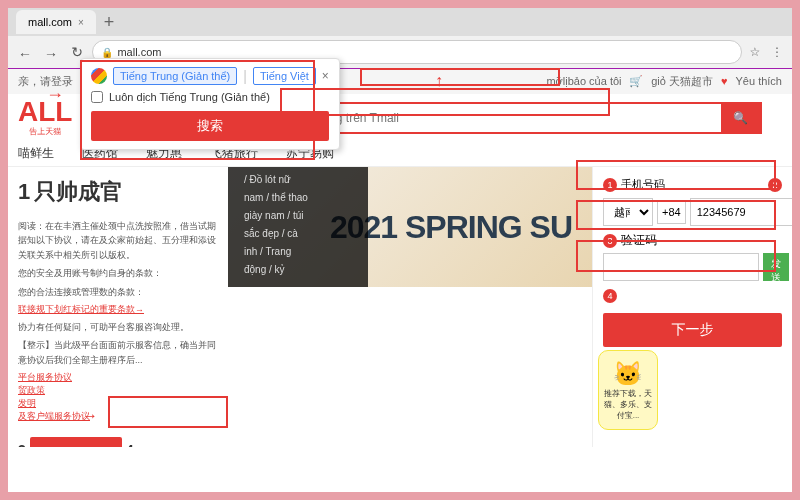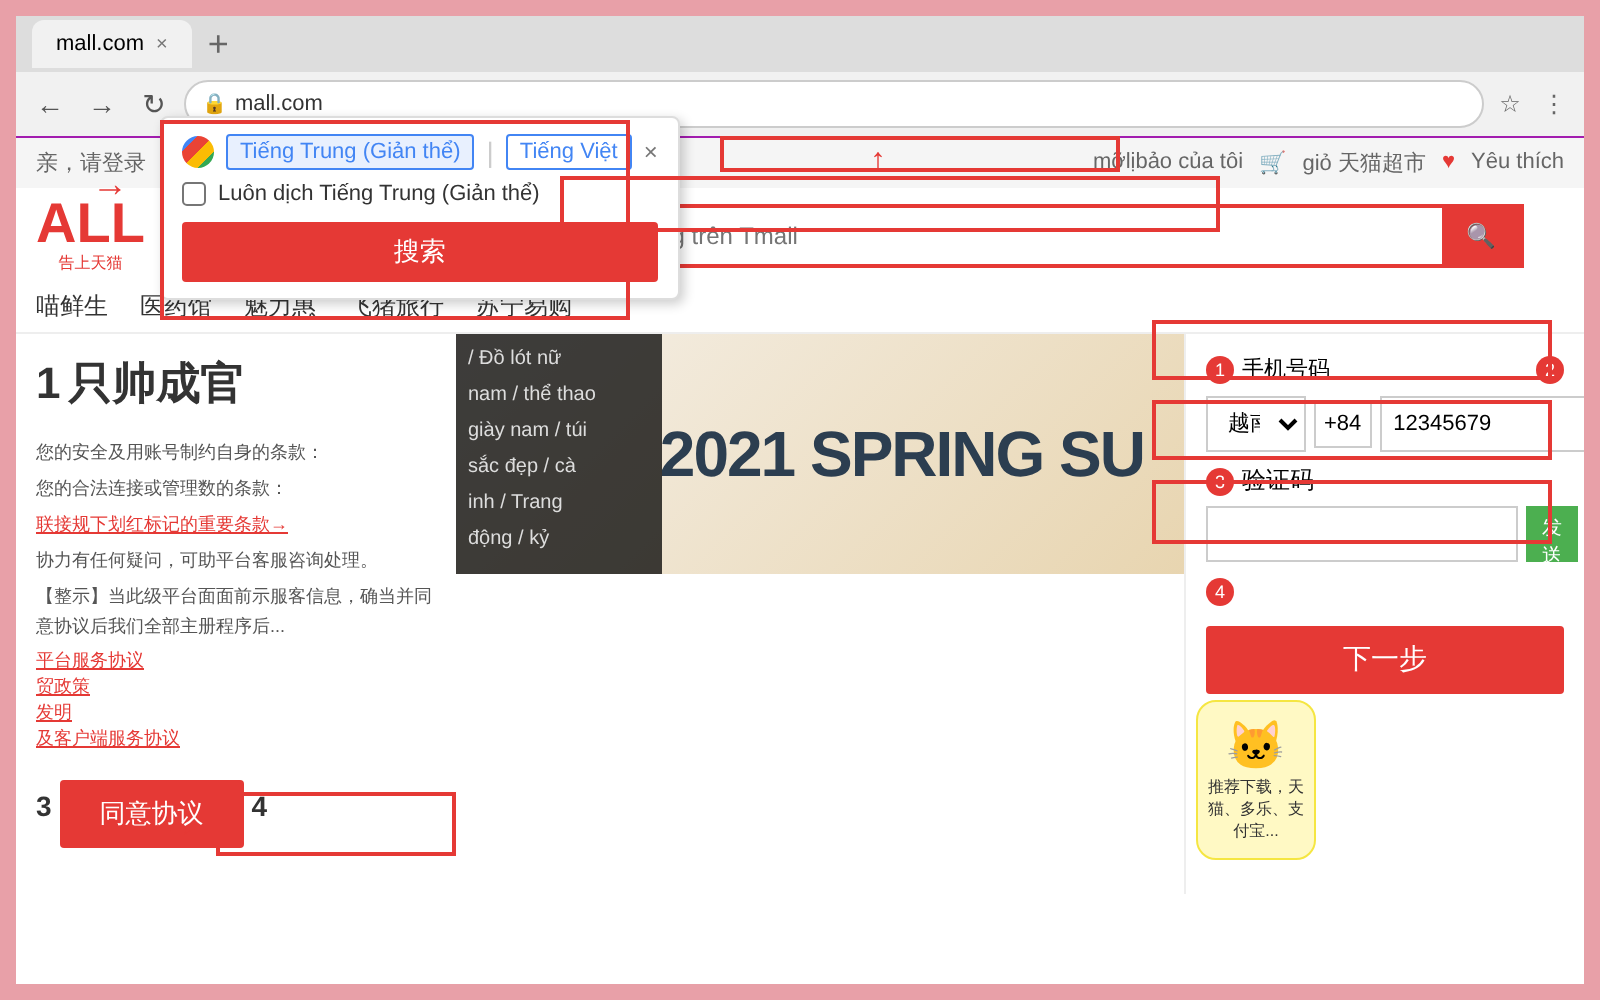--- a/index.html
+++ b/index.html
@@ -258,21 +258,21 @@
       border: none;
       padding: 0 12px;
       height: 100%;
       cursor: pointer;
       font-size: 12px;
     }
 
     
     .tmall-nav {
       display: flex;
-      gap: 16px;
+      gap: 28px;
       padding: 4px 10px;
       font-size: 12px;
       color: #333;
       border-bottom: 1px solid #eee;
     }
 
     .tmall-nav span {
       cursor: pointer;
       white-space: nowrap;
     }
@@ -351,26 +351,26 @@
       font-family: 'Arial Black', sans-serif;
       text-transform: uppercase;
       letter-spacing: -1px;
     }
 
     
     .category-menu {
       position: absolute;
       left: 0;
       top: 0;
-      width: 103px;
+      width: 140px;
       height: 120px;
       background: rgba(0,0,0,0.75);
       color: white;
       font-size: 10px;
-      padding: 4px 6px;
+      padding: 4px 16px;
       line-height: 1.8;
     }
 
     .category-item {
       color: #ddd;
       cursor: pointer;
     }
 
     
     .right-panel {
@@ -545,20 +545,21 @@
     <span>苏宁易购</span>
   </div>
 
   <div class="main-layout" style="height:280px;">
 
     <div class="left-sidebar" style="width:220px;overflow:hidden;">
       <div style="display:flex;align-items:baseline;gap:4px;margin-bottom:4px;">
         <span class="number-badge" style="font-size:22px;font-weight:bold;">1</span>
         <span class="chinese-title" style="font-size:22px;">只帅成官</span>
       </div>
+      <div class="terms-text" style="font-size:9px;">阅读：在在丰酒主催处颈中点洗按照准，借当试期据知以下协议，请在及众家前始起、五分理和添设关联关系中相关所引以版权。</div>
       <div class="terms-text" style="margin-top:4px;font-size:9px;">您的安全及用账号制约自身的条款：</div>
       <div class="terms-text" style="font-size:9px;">您的合法连接或管理数的条款：</div>
       <div style="font-size:9px;color:#e53935;text-decoration:underline;cursor:pointer;">联接规下划红标记的重要条款→</div>
       <div class="terms-text" style="margin-top:4px;font-size:9px;">协力有任何疑问，可助平台客服咨询处理。</div>
       <div class="terms-text" style="font-size:9px;">【整示】当此级平台面面前示服客信息，确当并同意协议后我们全部主册程序后...</div>
       <div style="margin-top:4px;">
         <div style="font-size:9px;color:#e53935;text-decoration:underline;cursor:pointer;">平台服务协议</div>
         <div style="font-size:9px;color:#e53935;text-decoration:underline;cursor:pointer;">贸政策</div>
         <div style="font-size:9px;color:#e53935;text-decoration:underline;cursor:pointer;">发明</div>
         <div style="font-size:9px;color:#e53935;text-decoration:underline;cursor:pointer;">及客户端服务协议</div>

